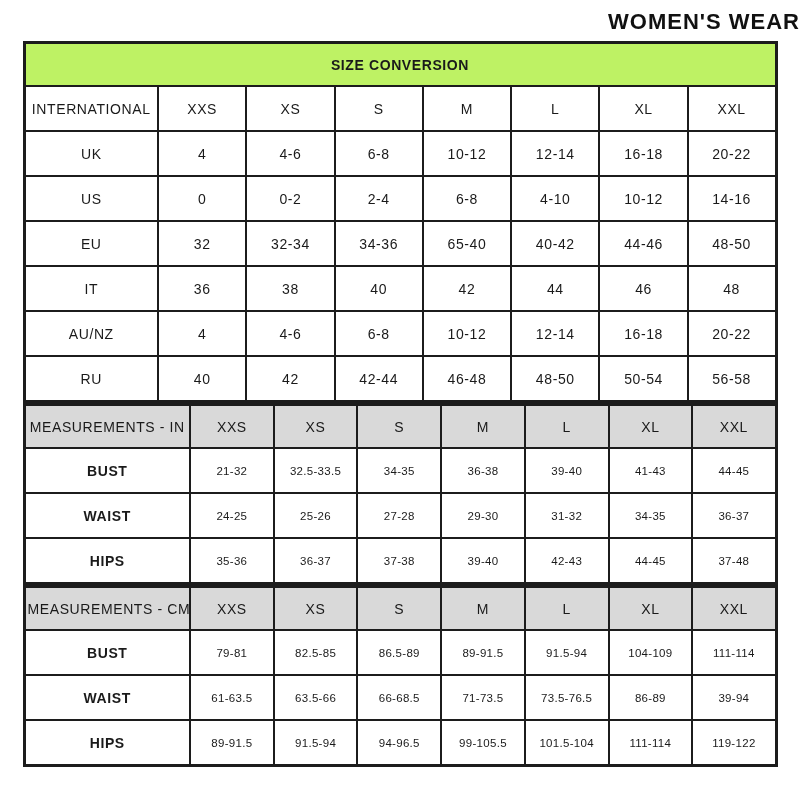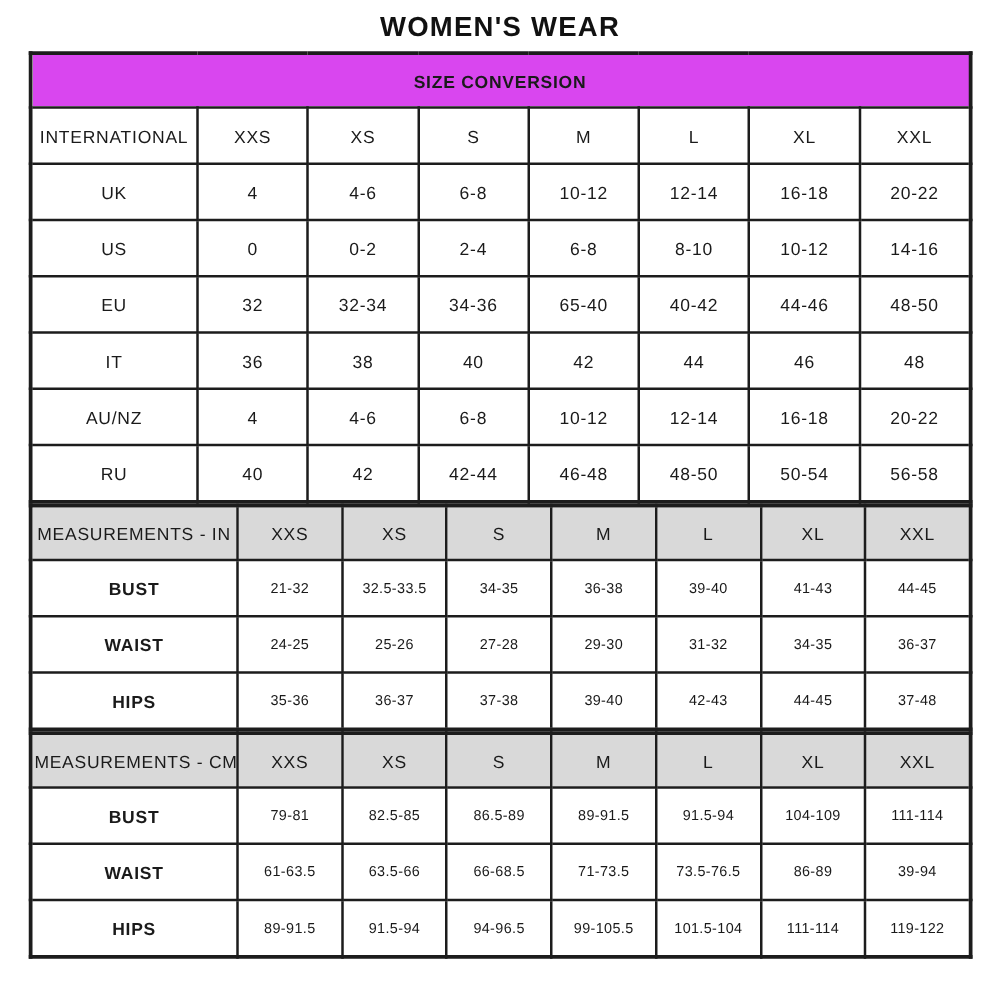--- a/index.html
+++ b/index.html
@@ -13,21 +13,21 @@
     height: 800px;
     background: #ffffff;
     font-family: "Liberation Sans", sans-serif;
     color: #1a1a1a;
     overflow: hidden;
   }
   h1.title {
     margin: 0;
     padding-top: 9px;
     height: 32px;
-    text-align: center;
+    text-align: right;
     font-size: 22px;
     font-weight: 700;
     letter-spacing: 1px;
     color: #111111;
   }
   table.tbl {
     border-collapse: collapse;
     table-layout: fixed;
     width: 755px;
     margin: 0 auto;
@@ -44,21 +44,21 @@
   
   .tbl-size { margin-top: 3px; }
   .tbl-size td {
     height: 43px;
     font-size: 14px;
     font-weight: 500;
     letter-spacing: 0.6px;
   }
   .tbl-size .banner-row td {
     height: 41px;
-    background: #d946ef;
+    background: #bef264;
     font-size: 14px;
     font-weight: 700;
     letter-spacing: 0.6px;
   }
   
   .tbl-meas { margin-top: 8px; }
   .tbl-meas td {
     height: 43px;
     font-size: 11.5px;
     font-weight: 500;
@@ -118,21 +118,21 @@
           <td>12-14</td>
           <td>16-18</td>
           <td>20-22</td>
         </tr>
         <tr>
           <td class="label-col">US</td>
           <td>0</td>
           <td>0-2</td>
           <td>2-4</td>
           <td>6-8</td>
-          <td>8-10</td>
+          <td>4-10</td>
           <td>10-12</td>
           <td>14-16</td>
         </tr>
         <tr>
           <td class="label-col">EU</td>
           <td>32</td>
           <td>32-34</td>
           <td>34-36</td>
           <td>65-40</td>
           <td>40-42</td>

